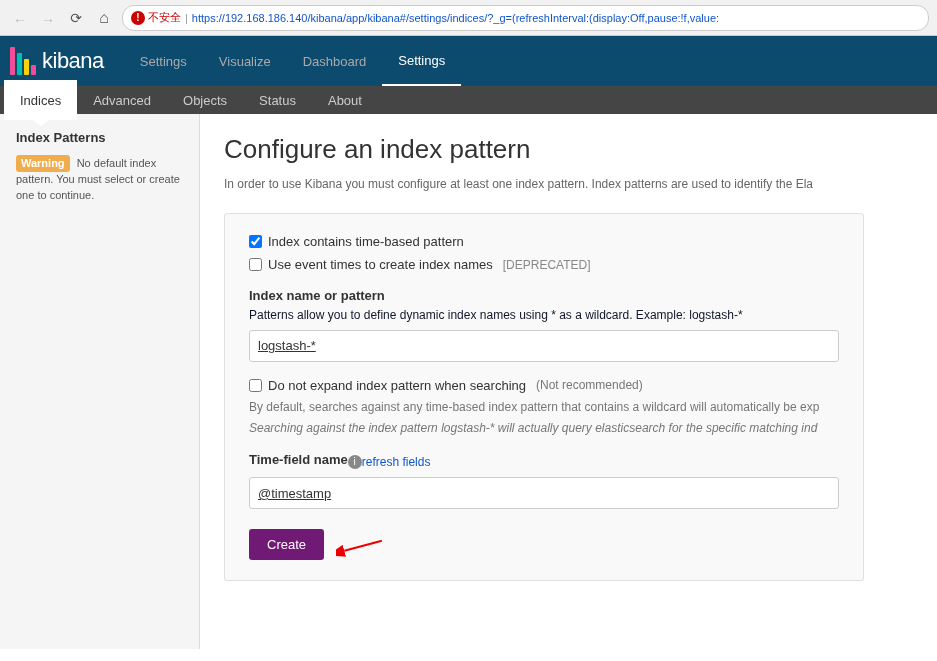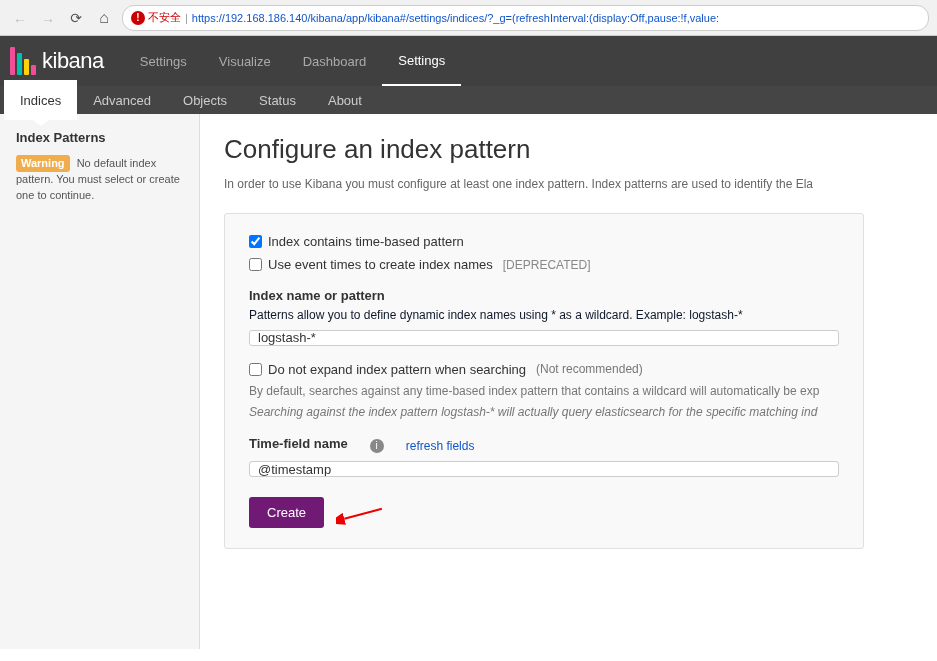--- a/index.html
+++ b/index.html
@@ -46,21 +46,21 @@
     .security-warning .warn-icon {
       background: #c00; color: #fff; border-radius: 50%;
       width: 14px; height: 14px; display: flex; align-items: center; justify-content: center;
       font-size: 10px; font-weight: bold;
     }
     .divider-bar { color: #999; font-size: 11px; }
     .address-url { color: #1155cc; font-size: 11px; }
 
     
     .app-navbar {
-      background: #404040;
+      background: #0c4a6e;
       display: flex;
       align-items: center;
       height: 50px;
       padding: 0 10px;
     }
     .kibana-logo {
       display: flex; align-items: center; margin-right: 20px;
     }
     .kibana-logo .logo-bars {
       display: flex; gap: 2px; margin-right: 6px; align-items: flex-end; height: 28px;
@@ -177,40 +177,41 @@
     .field-section { margin-top: 16px; }
     .field-label {
       font-size: 13px; font-weight: bold; color: #333;
       margin-bottom: 4px;
     }
     .field-hint {
       font-size: 12px; color: #0f172a; margin-bottom: 6px; line-height: 1.4;
     }
     .text-input {
       width: 100%;
-      height: 16px;
+      height: 32px;
       border: 1px solid #ccc;
       border-radius: 3px;
       padding: 4px 8px;
       font-size: 13px;
       color: #333;
       background: #fff;
+      text-decoration: underline;
     }
 
     .no-expand-row { margin-bottom: 6px; }
     .expand-description {
       font-size: 12px; color: #777; margin-bottom: 4px; line-height: 1.4;
     }
     .expand-italic {
       font-size: 12px; color: #777; margin-bottom: 16px; line-height: 1.4;
       font-style: italic;
     }
 
     .time-field-header {
-      display: flex; align-items: center; gap: 22px;
+      display: flex; align-items: center; gap: 0;
       margin-bottom: 6px;
     }
     .info-icon {
       width: 14px; height: 14px; border-radius: 50%;
       background: #888; color: #fff;
       font-size: 10px; display: flex; align-items: center; justify-content: center;
       cursor: pointer;
     }
     .refresh-link {
       color: #1155cc; font-size: 12px; cursor: pointer; text-decoration: none;

